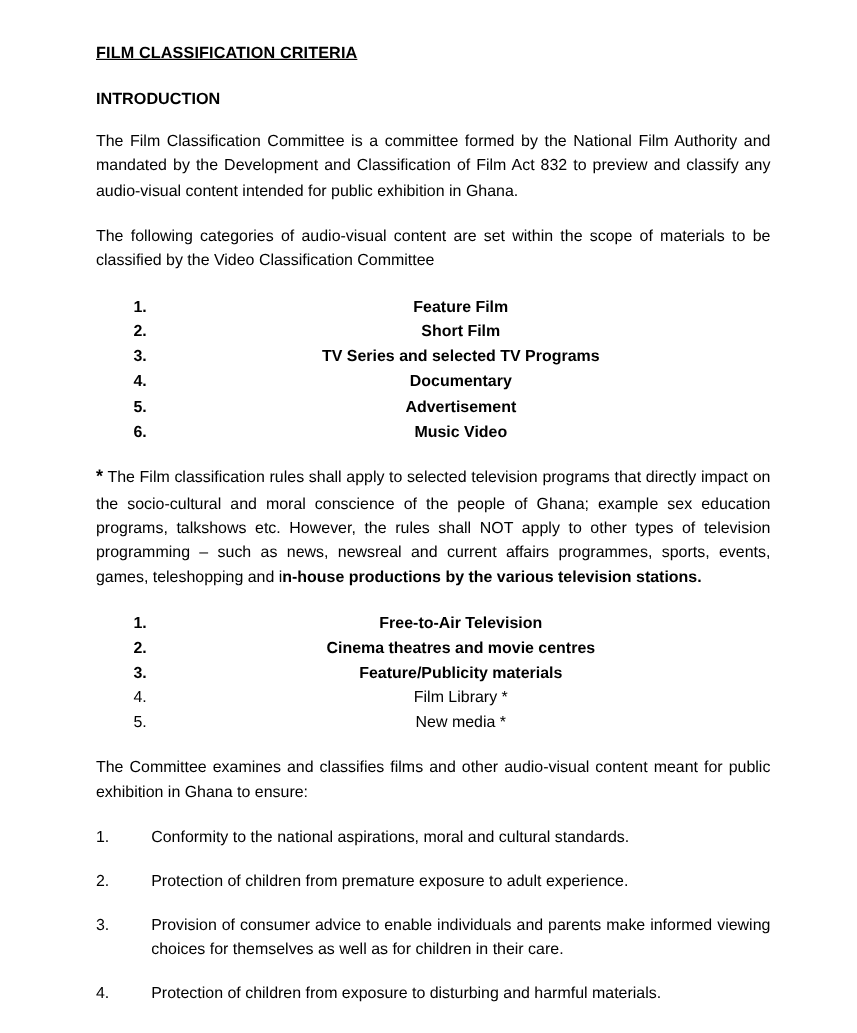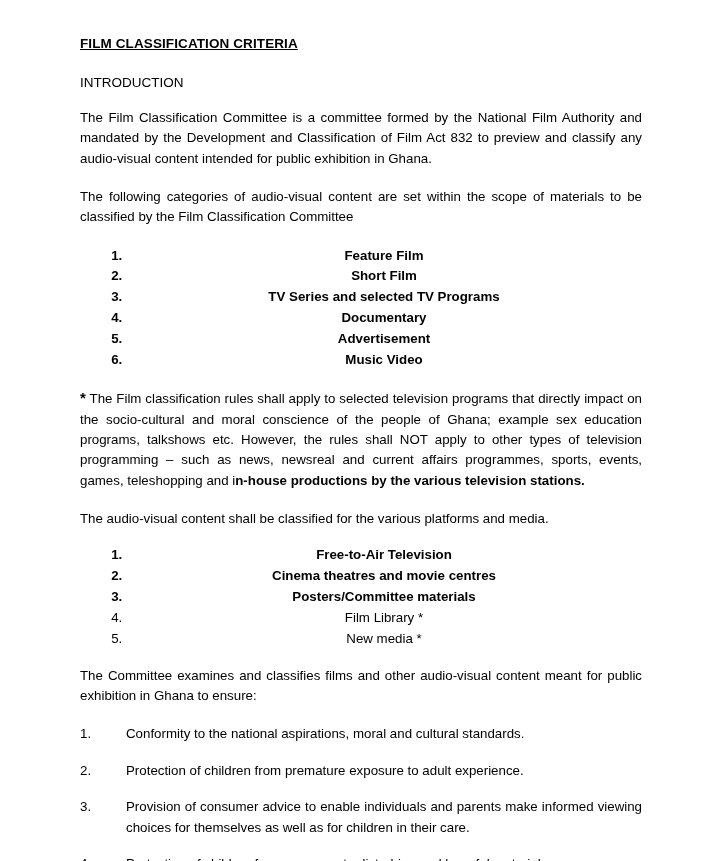--- a/index.html
+++ b/index.html
@@ -23,21 +23,21 @@
   }
   .doc-title {
     font-size: 13.5px;
     font-weight: bold;
     text-decoration: underline;
     letter-spacing: 0.1px;
     margin: 0 0 24px 0;
   }
   .section-heading {
     font-size: 13.5px;
-    font-weight: normal;
+    font-weight: bold;
     margin: 0 0 18px 0;
   }
   p.body {
     font-size: 13.3px;
     line-height: 1.53;
     text-align: justify;
     margin: 0 0 18px 0;
   }
   p.body.tight {
     margin-bottom: 16px;
@@ -97,39 +97,38 @@
 <body>
 
 <div class="page">
 
   <h1 class="doc-title">FILM CLASSIFICATION CRITERIA</h1>
 
   <h2 class="section-heading">INTRODUCTION</h2>
 
   <p class="body">The Film Classification Committee is a committee formed by the National Film Authority and mandated by the Development and Classification of Film Act 832 to preview and classify any audio-visual content intended for public exhibition in Ghana.</p>
 
-  <p class="body">The following categories of audio-visual content are set within the scope of materials to be classified by the Film Classification Committee</p>
+  <p class="body">The following categories of audio-visual content are set within the scope of materials to be classified by the Video Classification Committee</p>
 
   <ol class="num-list list-block-1">
     <li class="bold"><span>Feature Film</span></li>
     <li class="bold"><span>Short Film</span></li>
     <li class="bold"><span>TV Series and selected TV Programs</span></li>
     <li class="bold"><span>Documentary</span></li>
     <li class="bold"><span>Advertisement</span></li>
     <li class="bold"><span>Music Video</span></li>
   </ol>
 
   <p class="star-para"><span class="star">*</span> <span>The Film classification rules shall apply to selected television programs that directly impact on the socio-cultural and moral conscience of the people of Ghana; example sex education programs, talkshows etc. However, the rules shall NOT apply to other types of television programming – such as news, newsreal and current affairs programmes, sports, events, games, teleshopping and i</span><b>n-house productions by the various television stations.</b></p>
 
-  <p class="body tight">The audio-visual content shall be classified for the various platforms and media.</p>
 
   <ol class="num-list list-block-2">
     <li class="bold"><span>Free-to-Air Television</span></li>
     <li class="bold"><span>Cinema theatres and movie centres</span></li>
-    <li class="bold"><span>Posters/Committee materials</span></li>
+    <li class="bold"><span>Feature/Publicity materials</span></li>
     <li><span>Film Library *</span></li>
     <li><span>New media *</span></li>
   </ol>
 
   <p class="body">The Committee examines and classifies films and other audio-visual content meant for public exhibition in Ghana to ensure:</p>
 
   <p class="numbered-para">
     <span class="np-num">1.</span>
     <span>Conformity to the national aspirations, moral and cultural standards.</span>
   </p>

